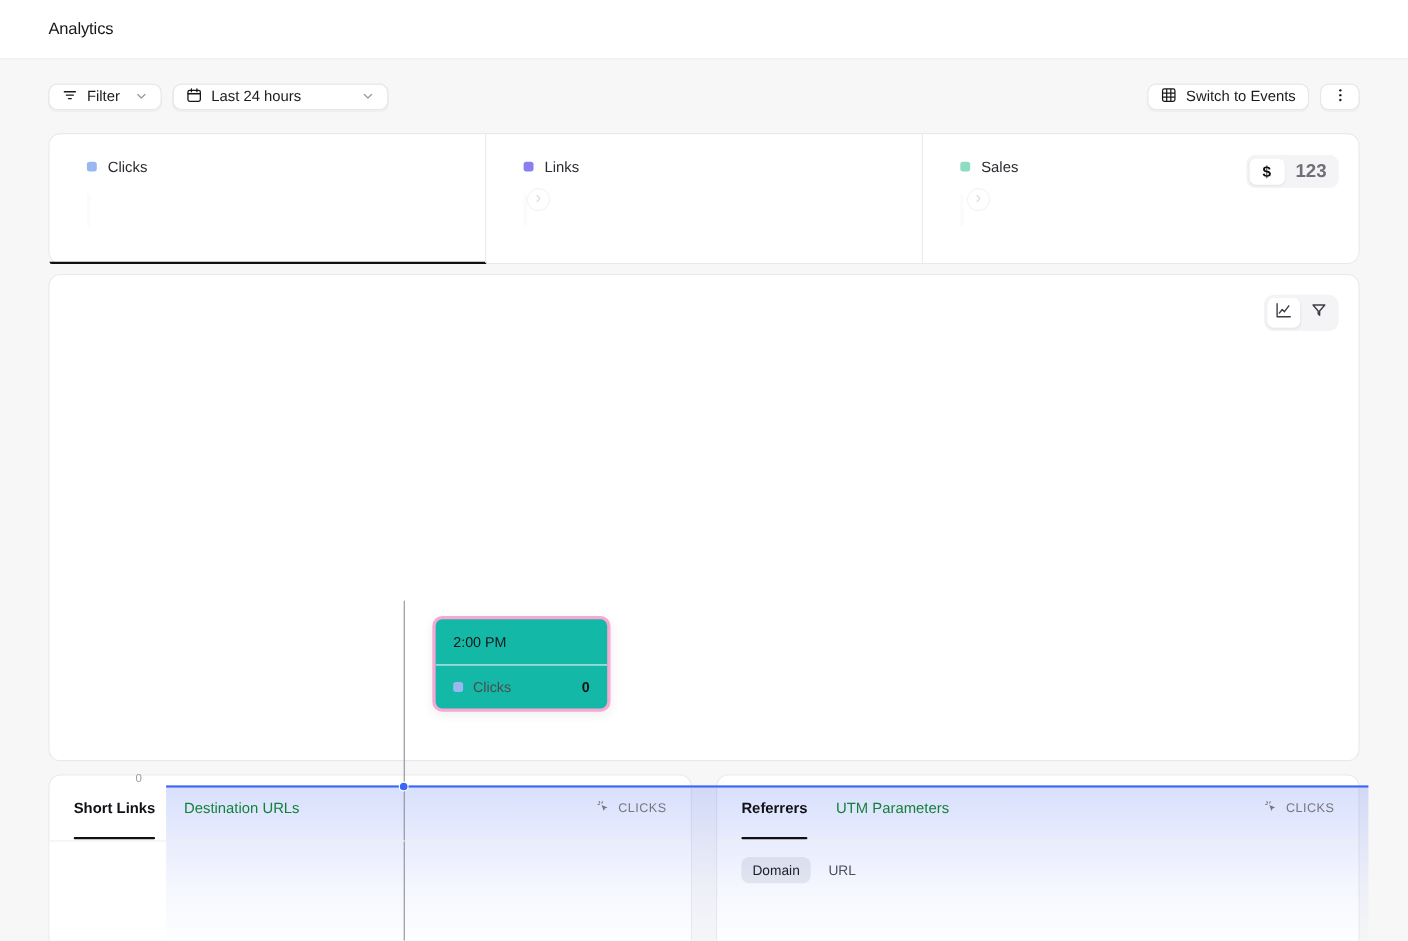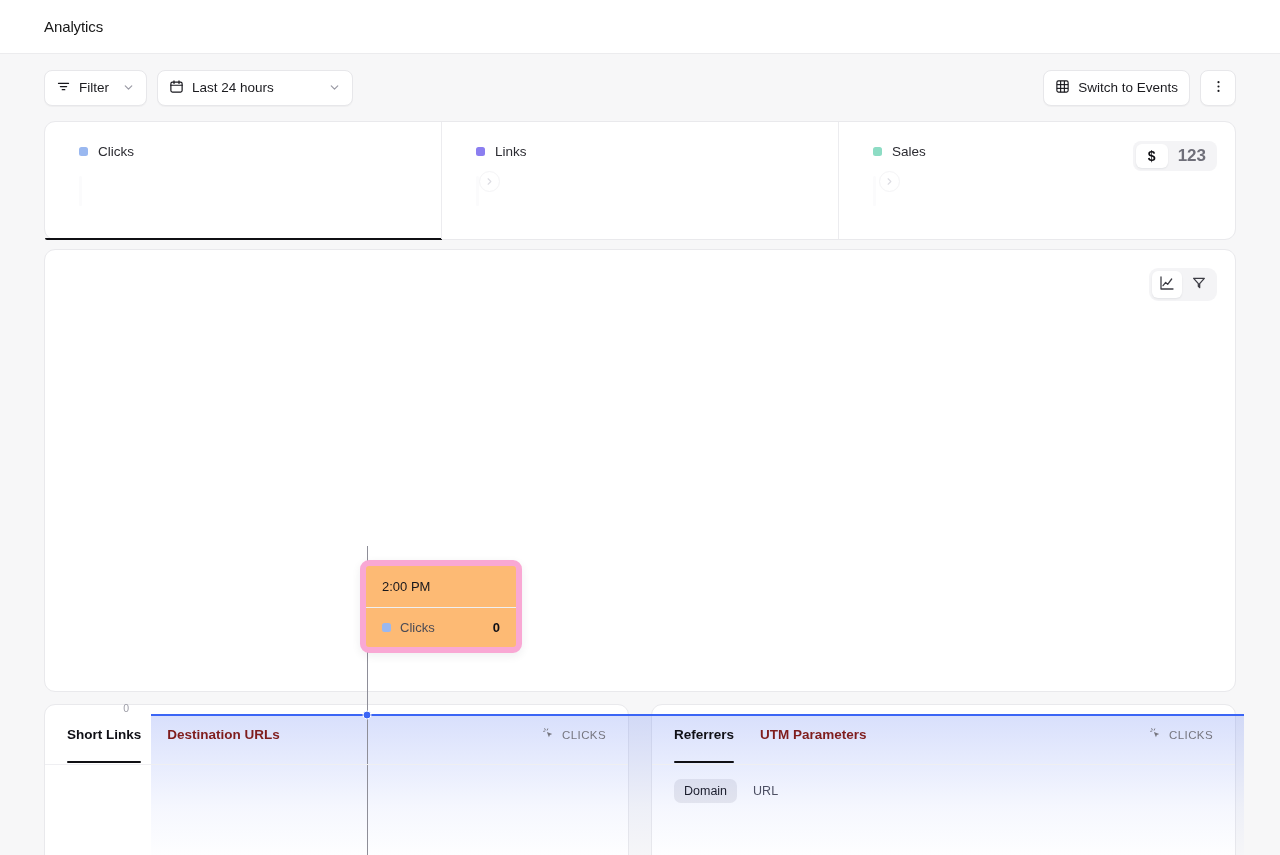--- a/index.html
+++ b/index.html
@@ -24,21 +24,21 @@
   
   .toolbar {
     height: 67px;
     padding: 0 44px;
     display: flex; align-items: center;
     justify-content: space-between;
   }
   .toolbar-left, .toolbar-right { display: flex; align-items: center; gap: 10px; }
 
   .btn {
-    height: 36px;
+    height: 24px;
     background: #ffffff;
     border: 1px solid #e7e7ea;
     border-radius: 8px;
     display: flex; align-items: center; gap: 8px;
     padding: 0 11px;
     font-size: 13.5px;
     color: #1b1b1f;
     cursor: pointer;
     box-shadow: 0 1px 1px rgba(16,24,40,.035);
     white-space: nowrap;
@@ -189,24 +189,24 @@
     left: 322px; top: 465px;
     width: 9px; height: 9px;
     border-radius: 50%;
     background: #3b65f5;
     border: 1.5px solid #ffffff;
     transform: translate(-50%, -50%);
   }
 
   .tooltip {
     position: absolute;
-    left: 315px; top: 310px;
+    left: 348px; top: 310px;
     width: 162px;
-    background: #fdba74;
-    border: 6px solid #f9a8d4;
+    background: #14b8a6;
+    border: 3px solid #f9a8d4;
     border-radius: 9px;
     box-shadow: 0 3px 10px rgba(16,24,40,.07);
     overflow: hidden;
   }
   .tt-head {
     padding: 13px 16px;
     font-size: 13px; font-weight: 500;
     color: #17171c;
     border-bottom: 1px solid #efeff2;
   }
@@ -233,22 +233,22 @@
   }
   .panel-tabs {
     height: 60px;
     display: flex; align-items: center;
     padding: 0 22px;
     border-bottom: 1px solid #efeff2;
     position: relative;
   }
   .tab {
     font-size: 13.5px;
-    color: #7f1d1d;
-    font-weight: 700;
+    color: #15803d;
+    font-weight: 400;
     padding: 0 0 20px 0;
     margin-top: 20px;
     margin-right: 26px;
     cursor: pointer;
     position: relative;
   }
   .tab.active { color: #101016; font-weight: 700; }
   .tab.active::after {
     content: "";
     position: absolute;

